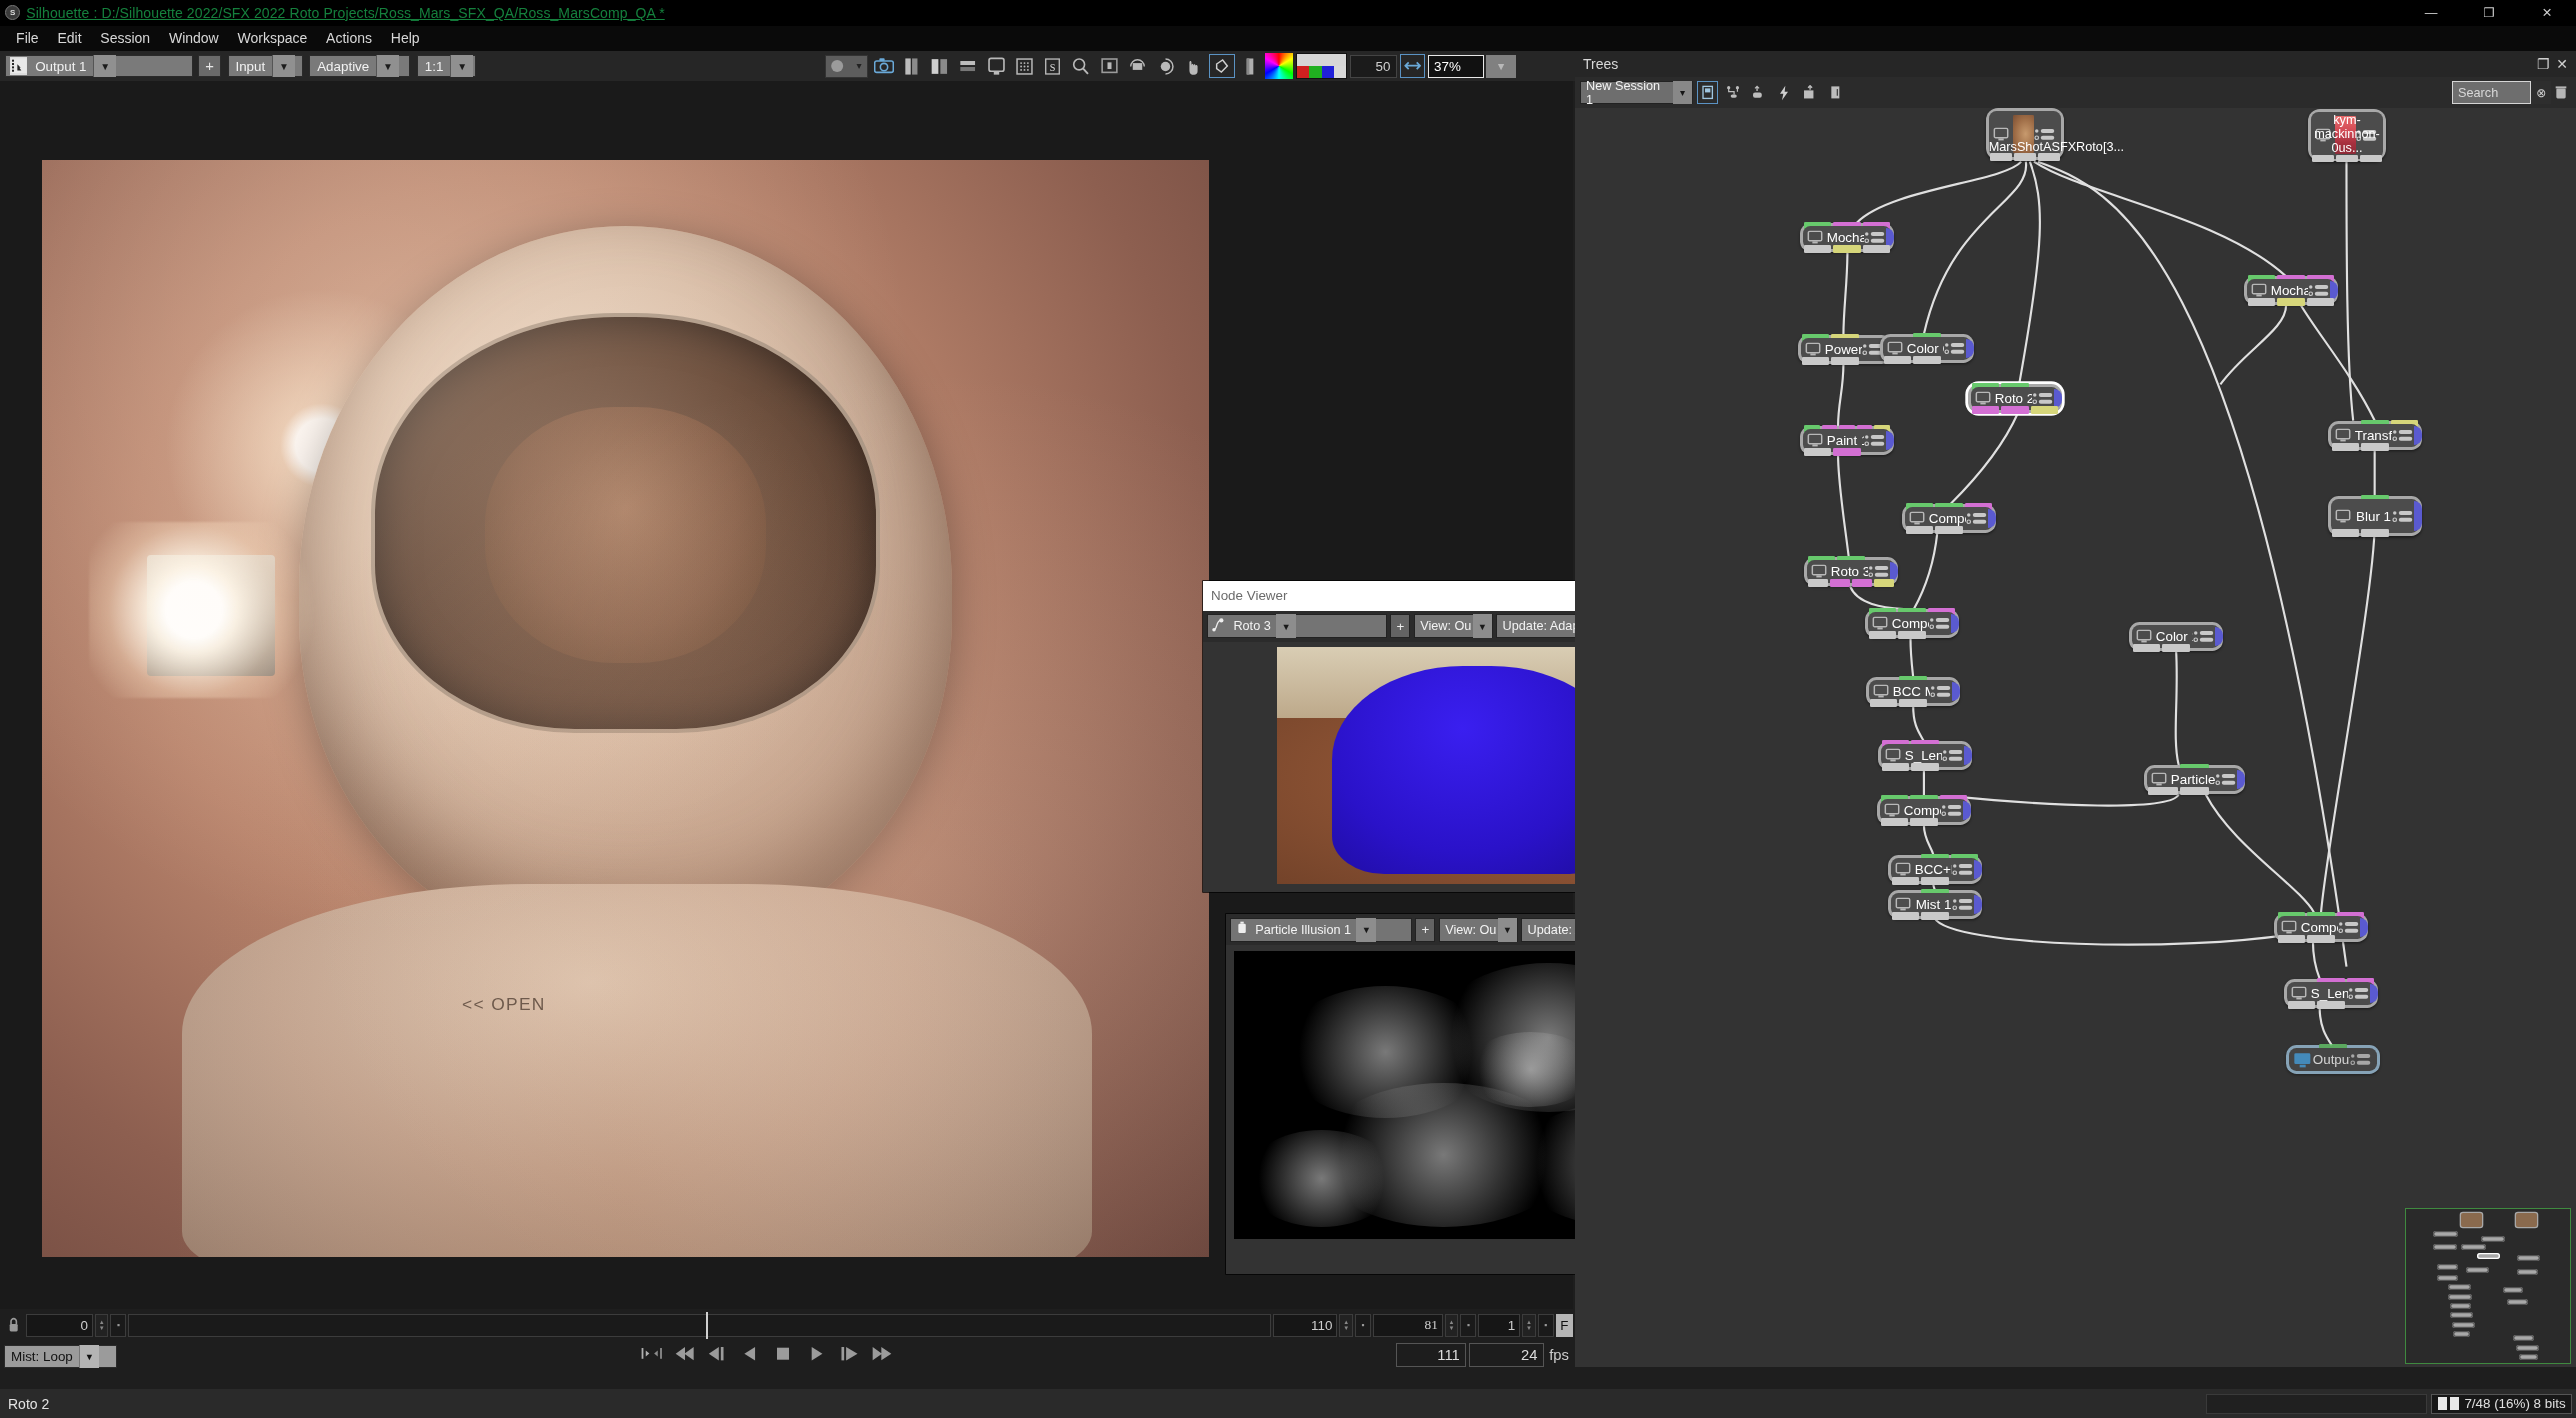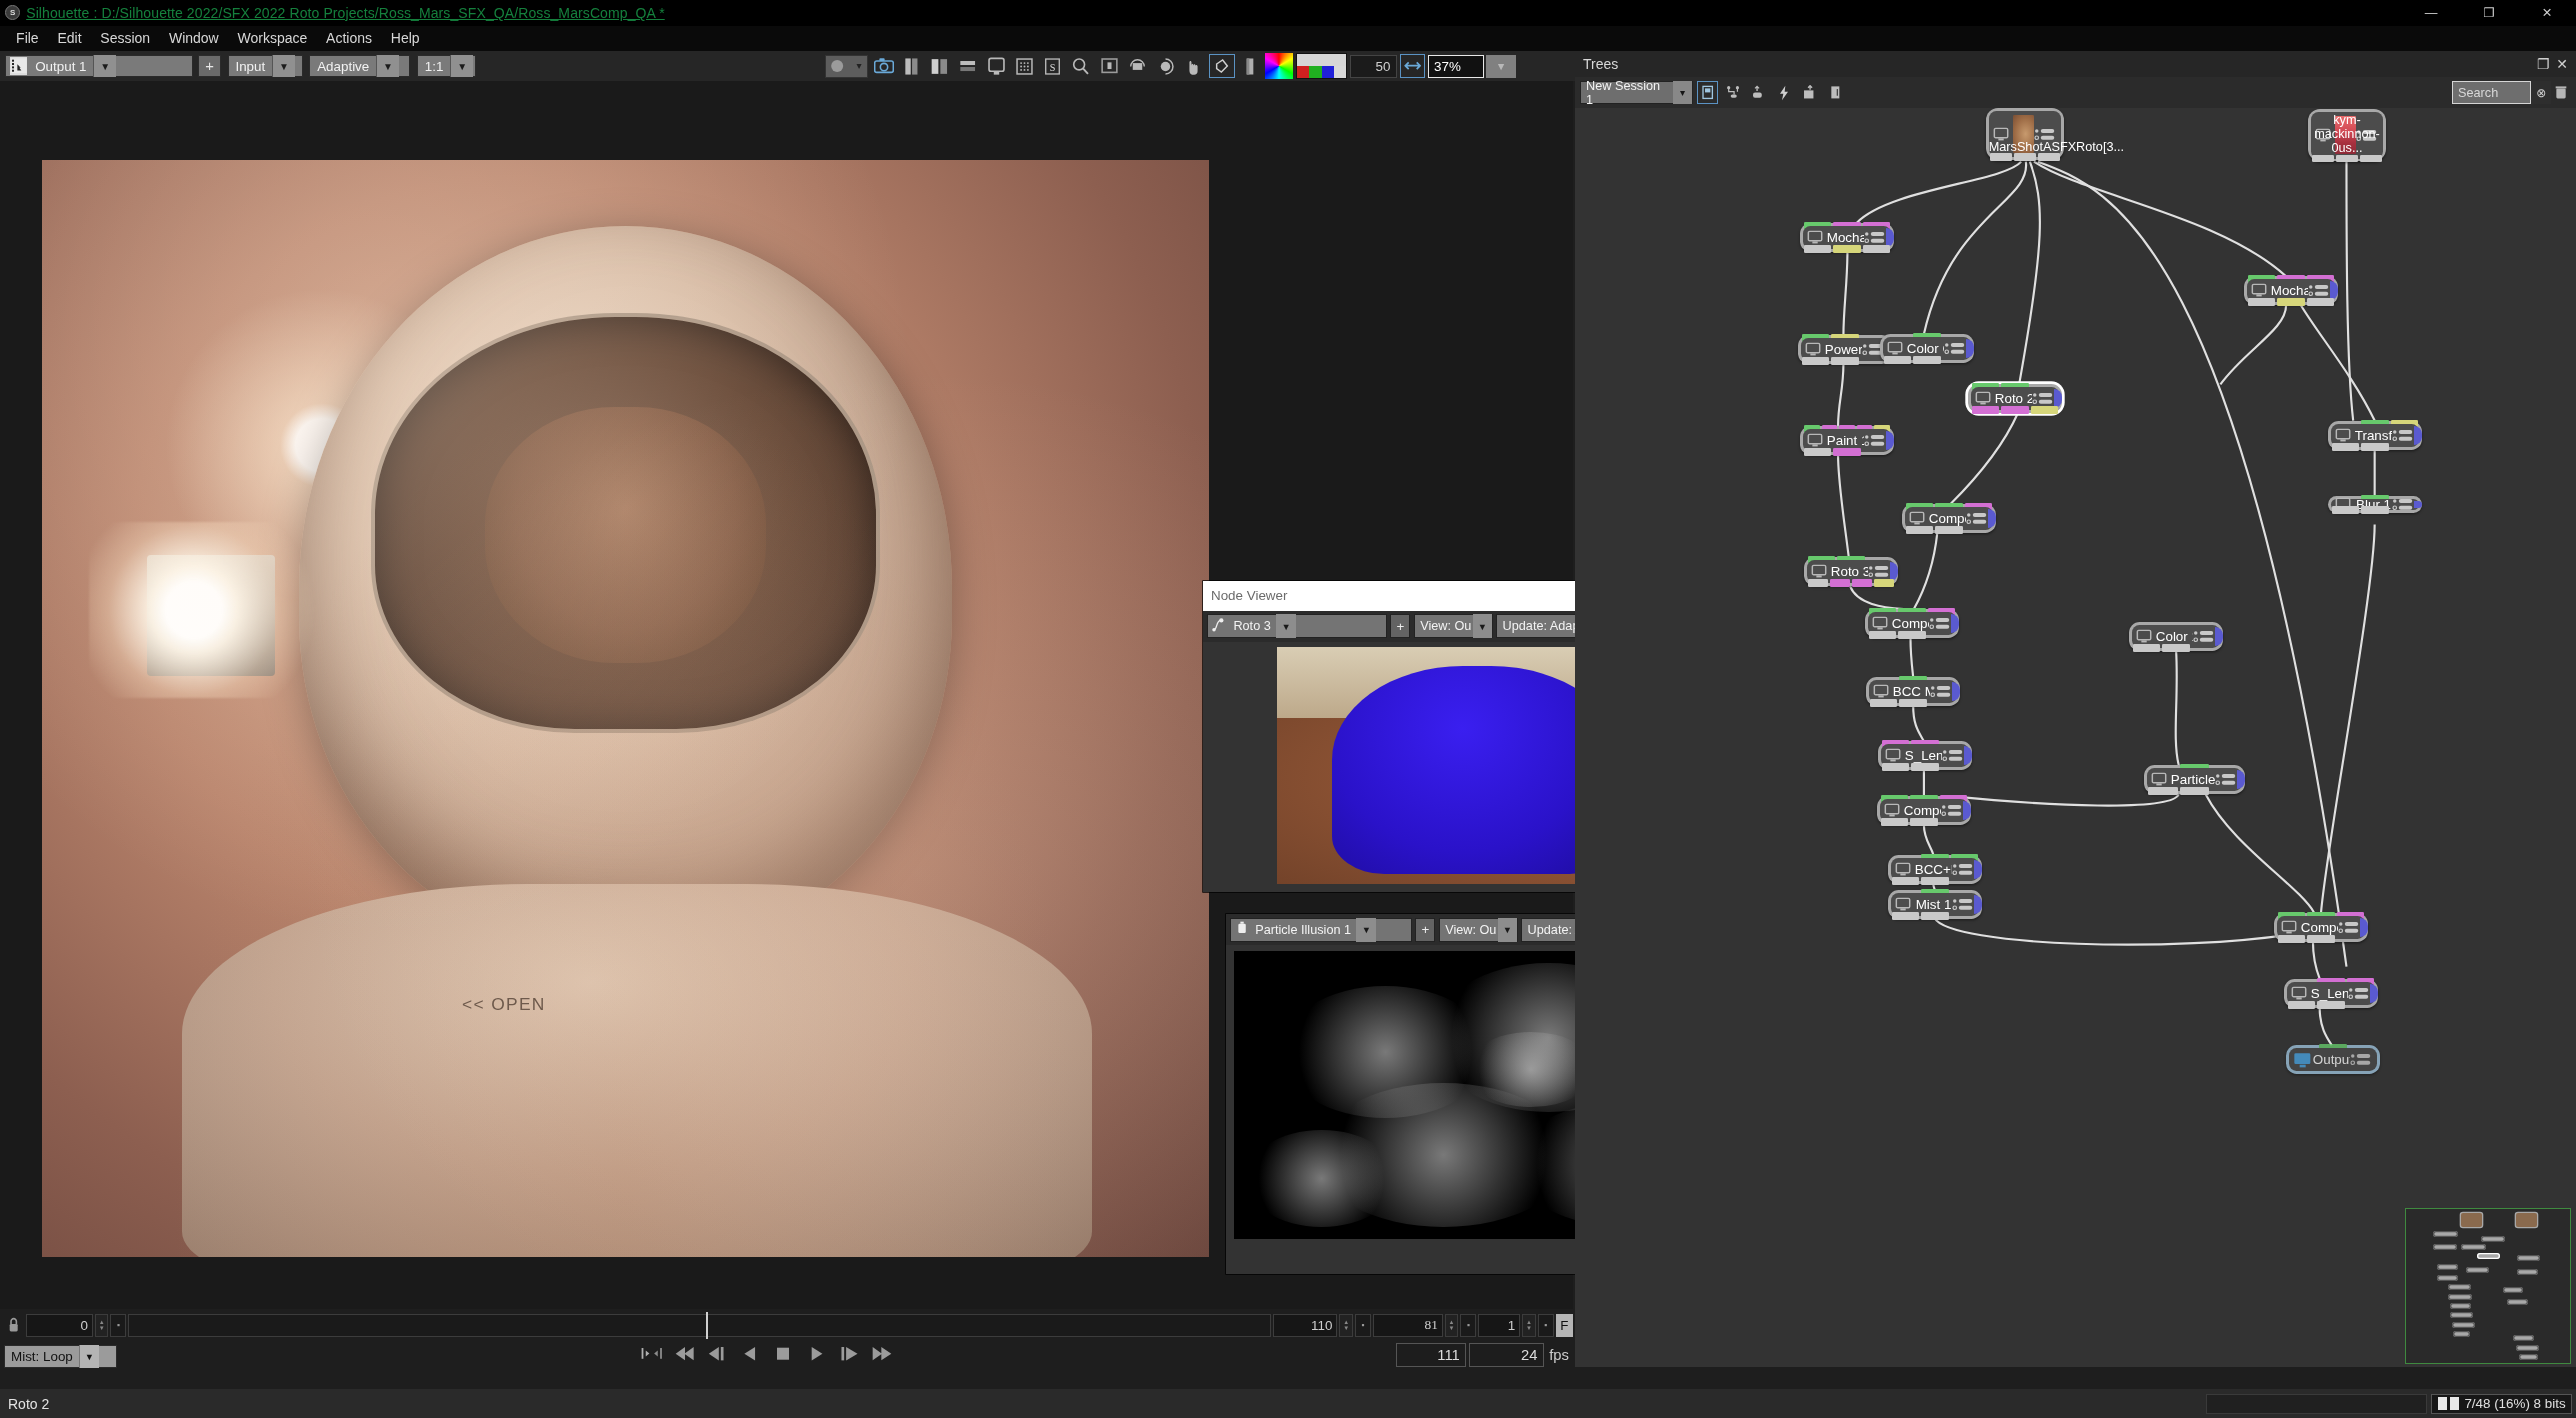--- a/index.html
+++ b/index.html
@@ -885,21 +885,21 @@
                   <rect x="10" y="13" width="20" height="6" rx="3" fill="#c8c8c8"></rect>
                 </svg></span>
               <span class="sidebar"></span>
             </div>
             <div class="ports bot">
               <span class="port p-grey"></span>
               <span class="port p-mag"></span>
               <span class="port p-none"></span>
             </div>
           </div>
-          <div class="node" style="left: 753px; top: 388px; width: 94px; height: 17px;">
+          <div class="node" style="left: 753px; top: 388px; width: 94px; height: 40px;">
             <div class="ports top">
               <span class="port p-none"></span>
               <span class="port p-green"></span>
               <span class="port p-none"></span>
             </div>
             <div class="inner">
               <span class="mon"><svg width="17.4" height="14.8" viewBox="0 0 26 22">
                   <rect x="2" y="2" width="20" height="14" rx="2" fill="none" stroke="#b8b8b8" stroke-width="2.2"></rect>
                   <rect x="8" y="17" width="8" height="3" fill="#b8b8b8"></rect>
                 </svg></span>

